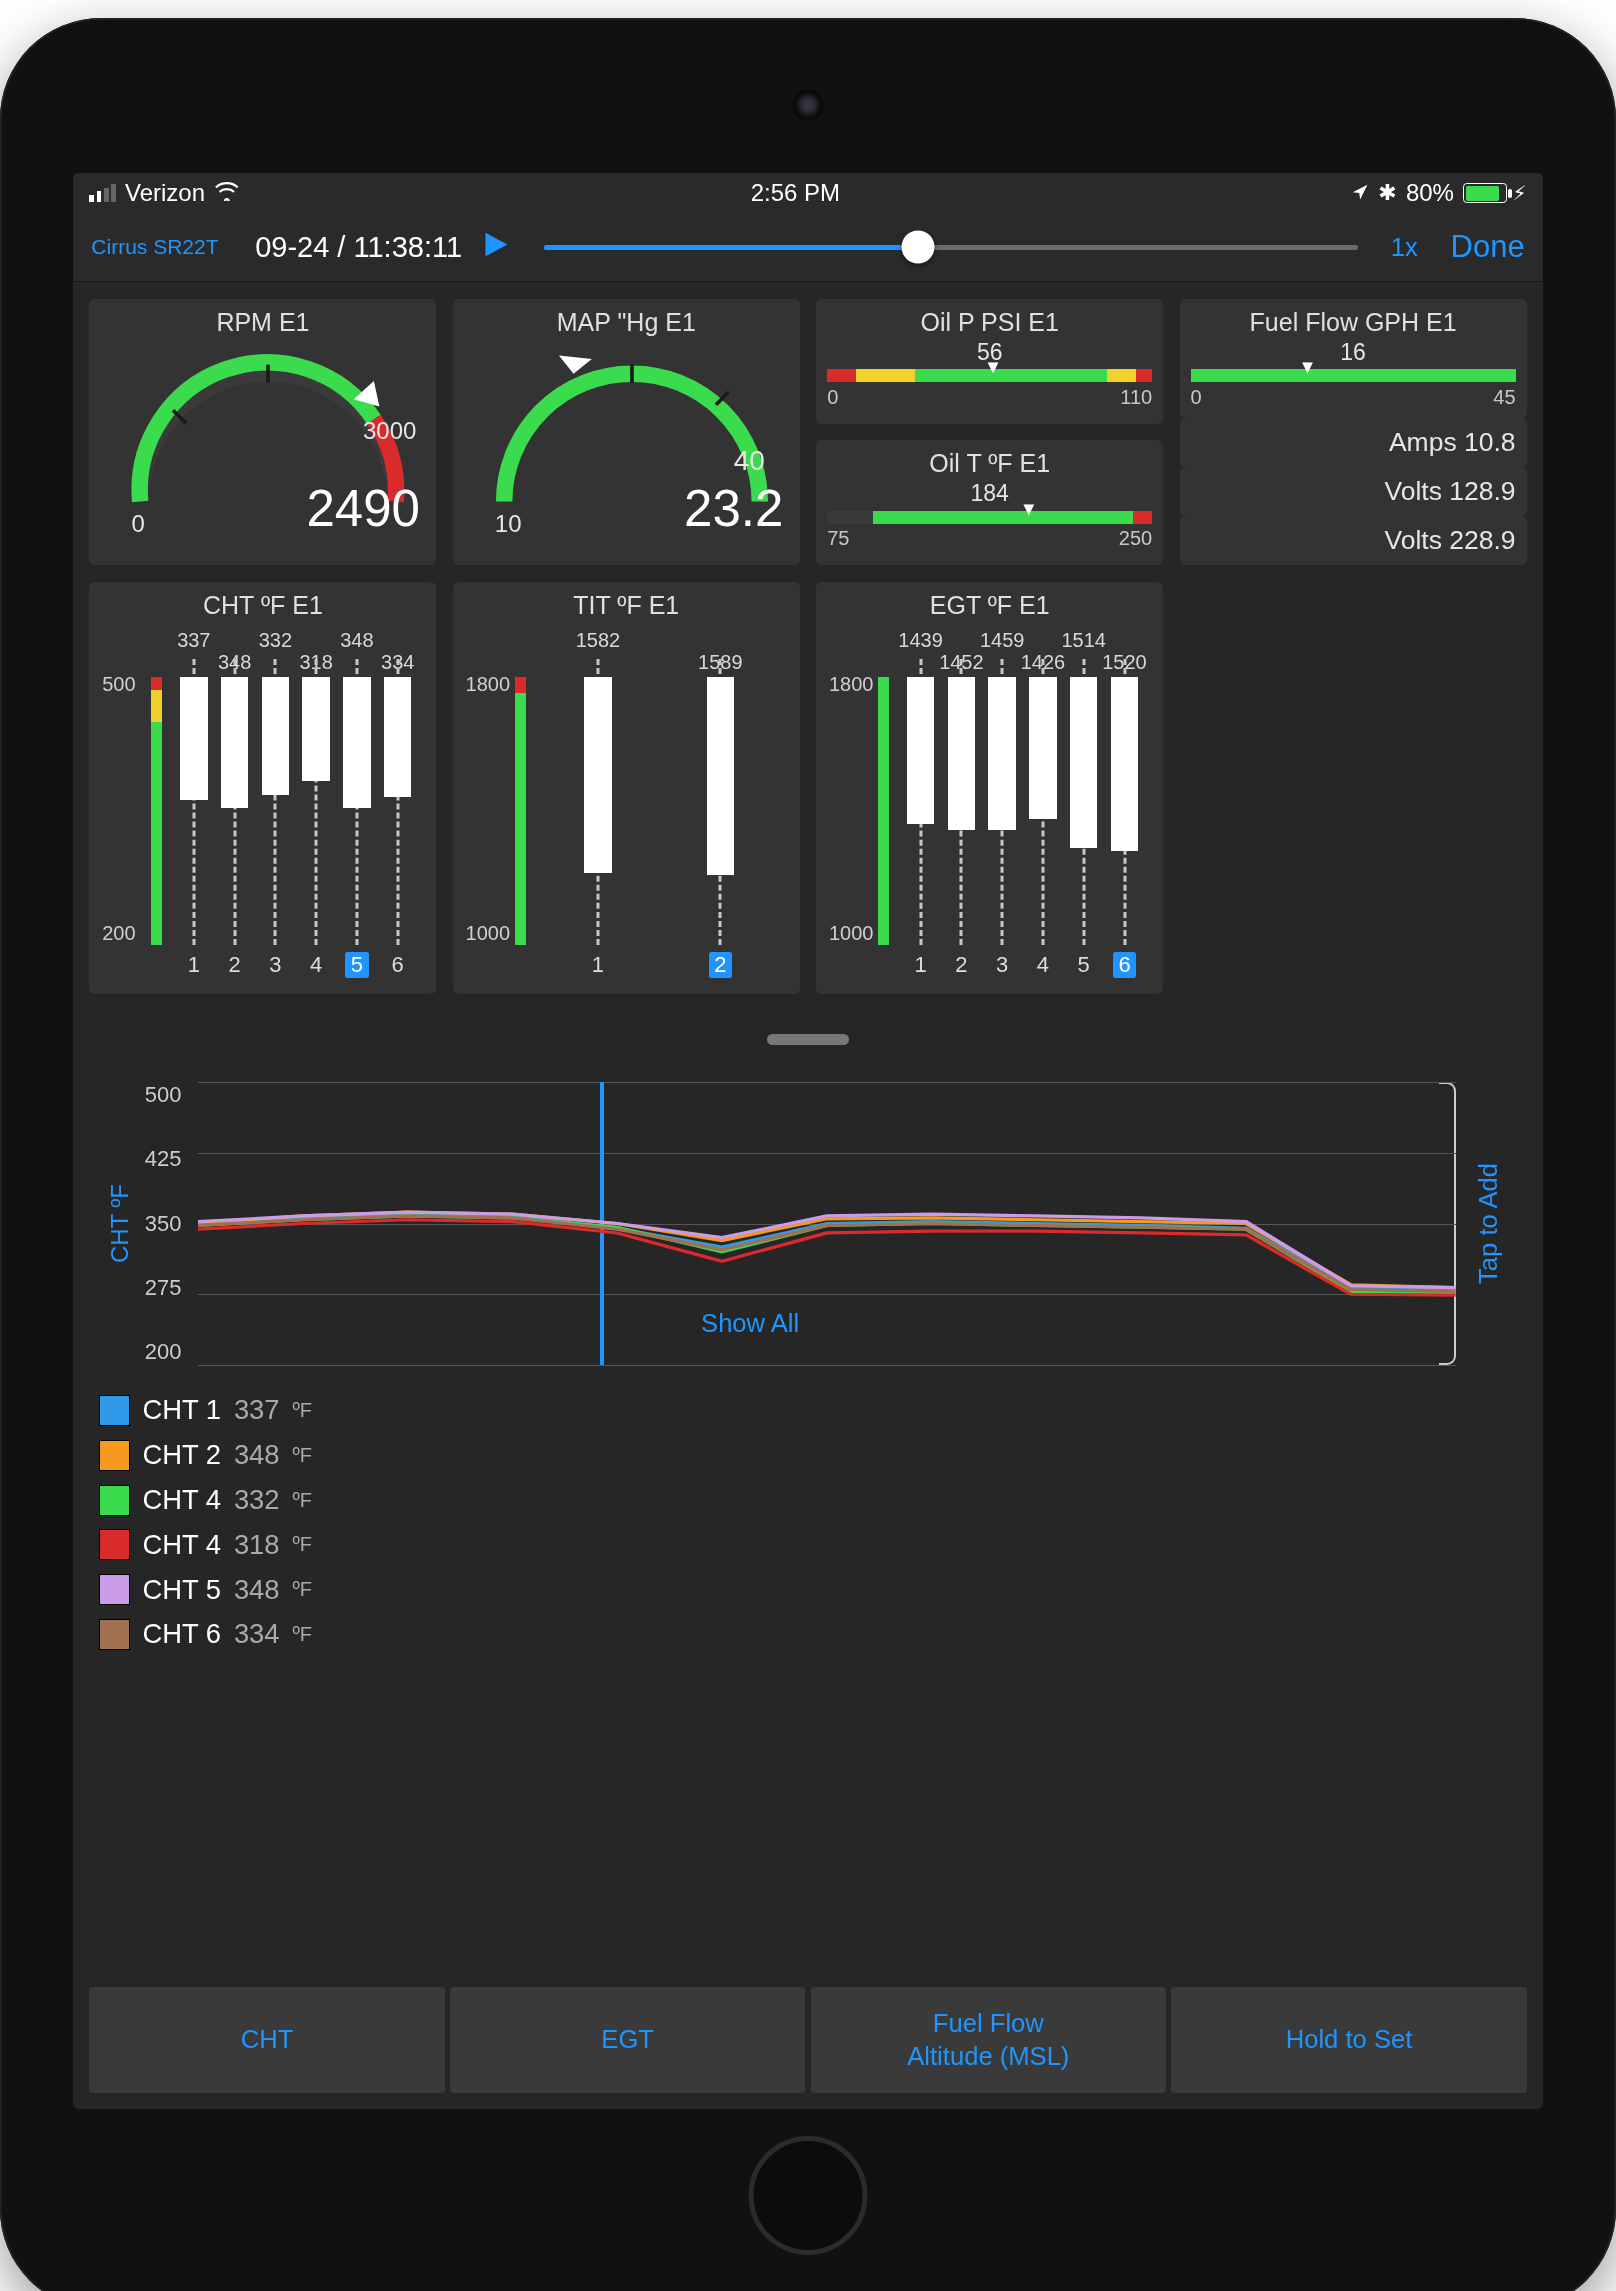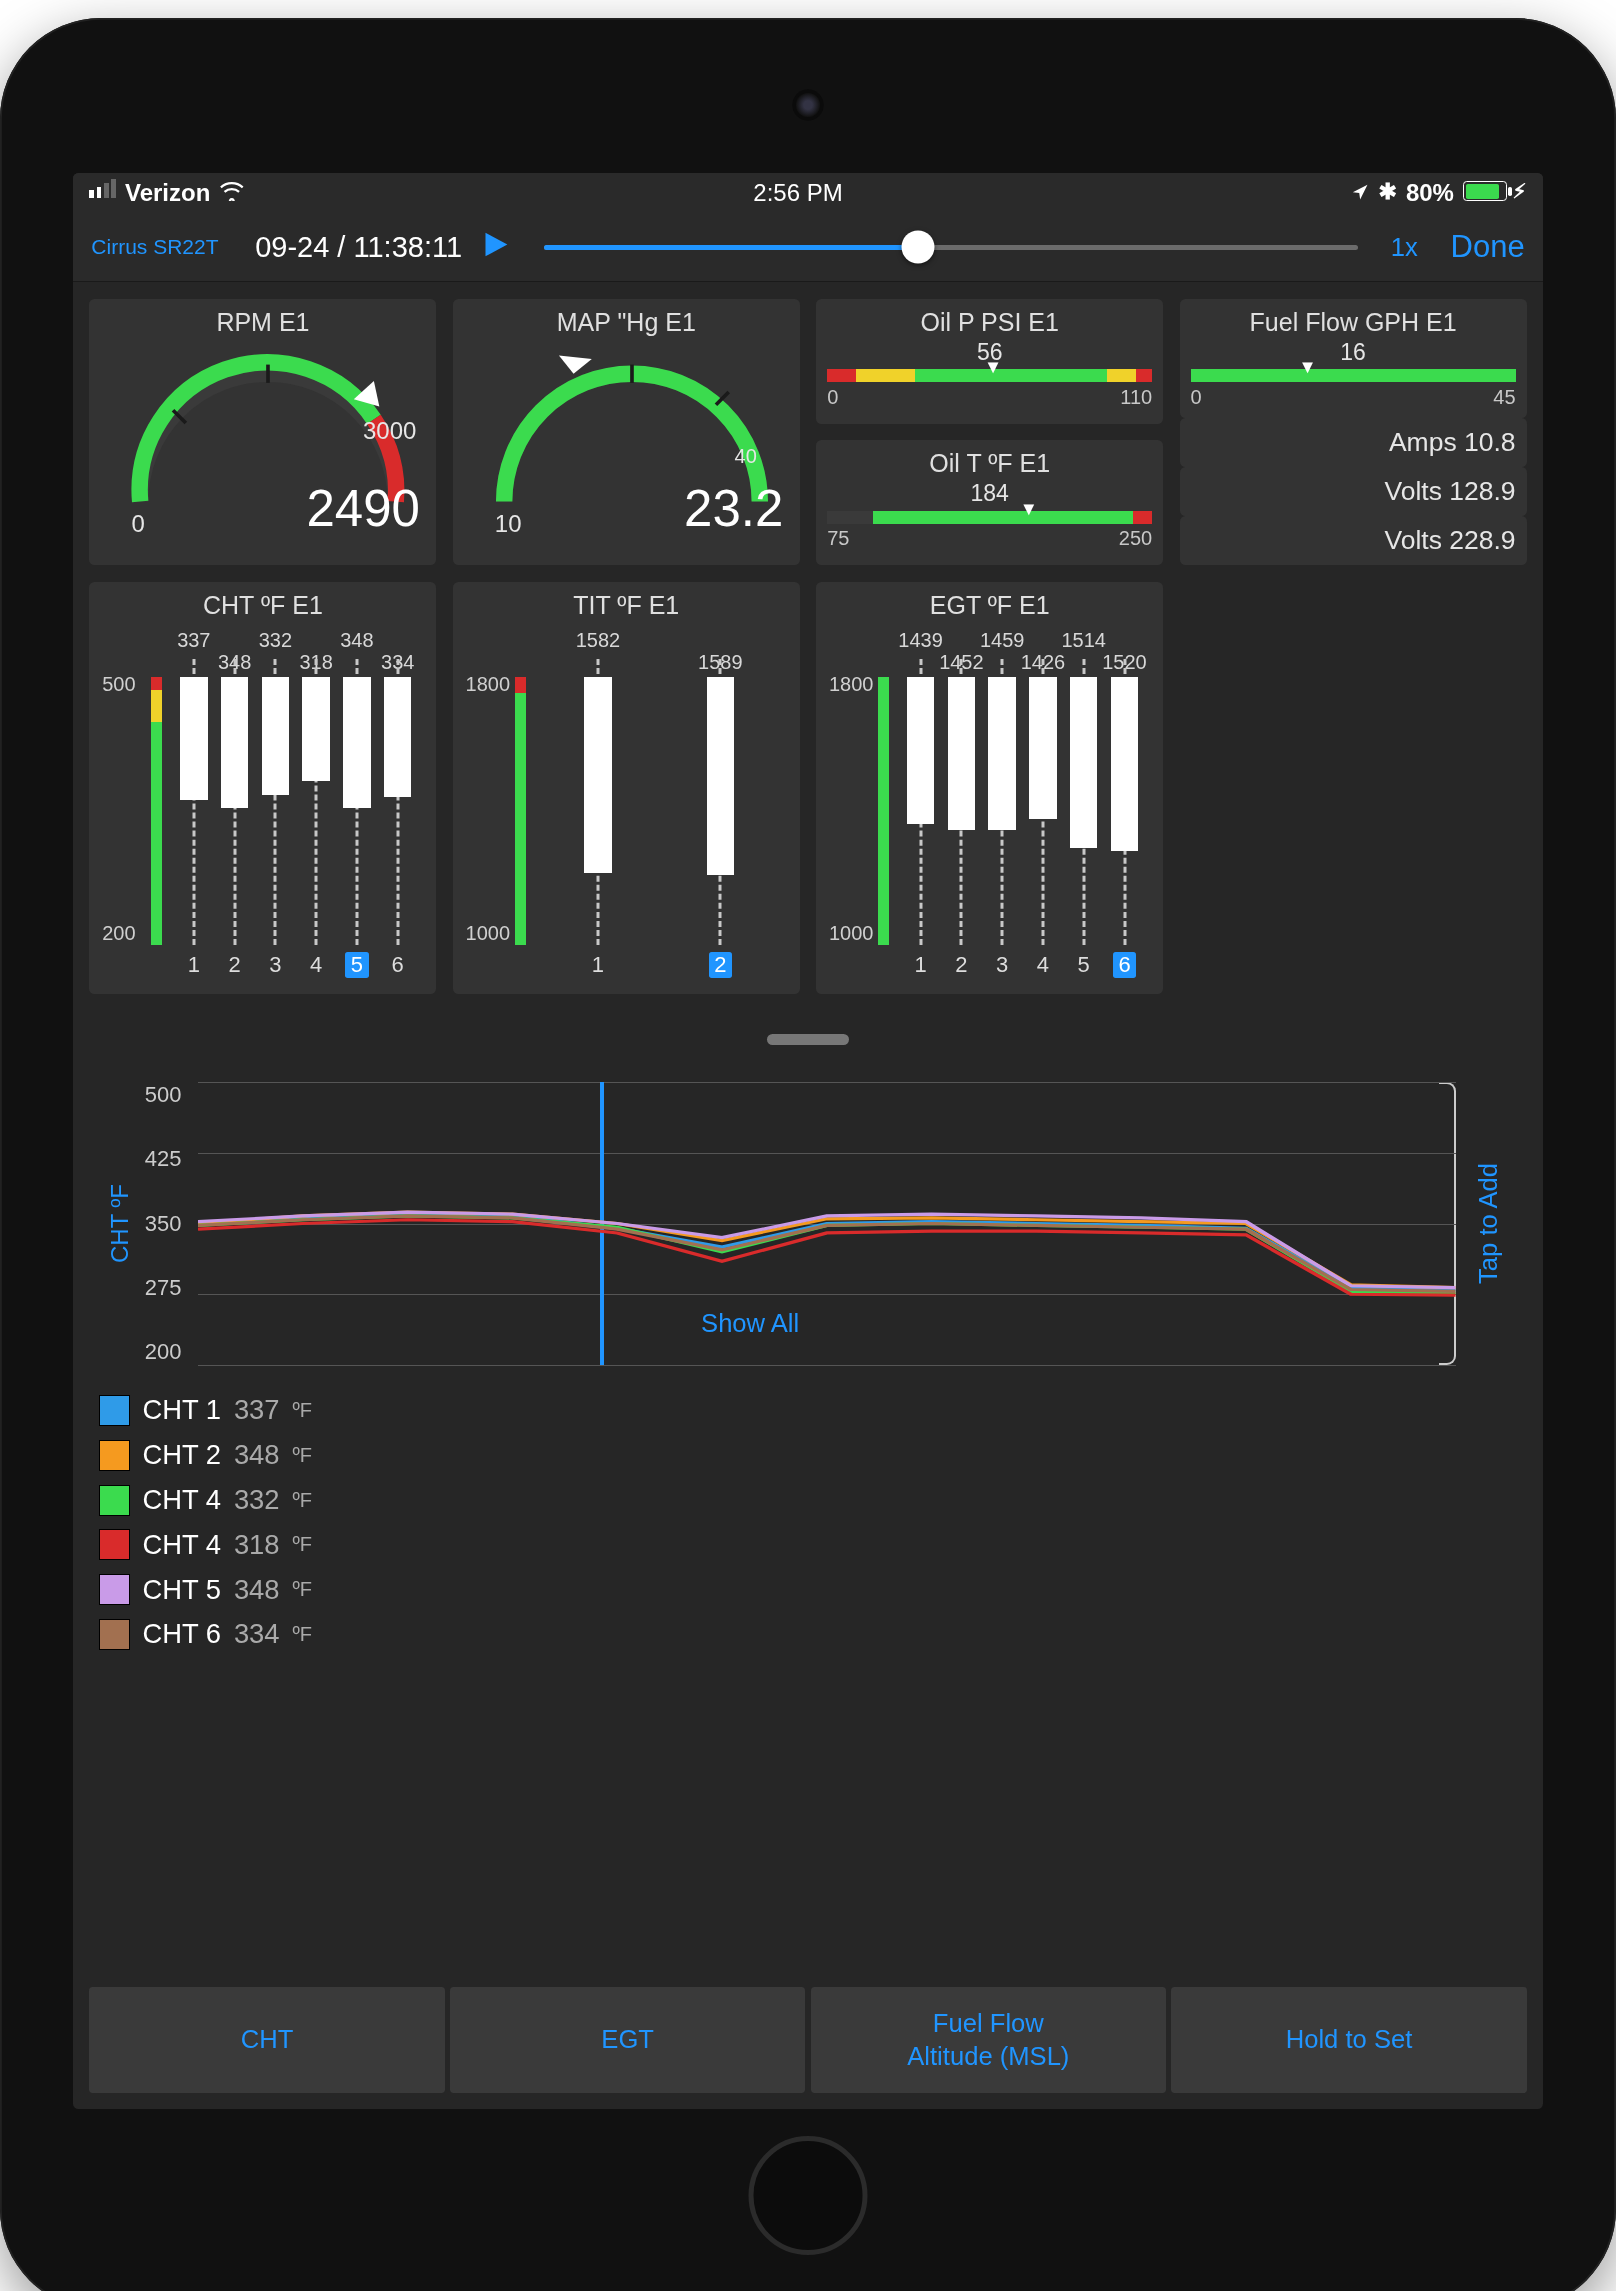--- a/index.html
+++ b/index.html
@@ -26,21 +26,21 @@
     width: 100%; height: 100%;
     background: #262626;
     border-radius: 5.5px;
     overflow: hidden;
     color: #e6e6e6;
     font-size: 25.6px;
     position: relative;
   }
   
   .status-bar { height: 40px; display: flex; justify-content: space-between; align-items: center; padding: 0 16.4px; font-size: 24px; color: #fff; background: #2a2a2a; }
-  .status-left, .status-right { display: flex; align-items: flex-start; gap: 9.1px; font-weight: bold; }
+  .status-left, .status-right { display: flex; align-items: center; gap: 9.1px; }
   .sig-bars { display: inline-flex; gap: 2.7px; align-items:flex-end; }
   .sig-bars span { width: 4.6px; background: #fff; display:inline-block; }
   .battery { display:inline-flex; align-items:center; gap: 5.5px;}
   .batt-shell { width: 44px; height: 20px; border: 1.8px solid #fff; border-radius: 3.7px; position: relative; }
   .batt-shell::after { content:""; position:absolute; right:-5.5px; top:4.6px; width:3.7px; height:9.1px; background:#fff; border-radius:1.8px;}
   .batt-fill { position:absolute; left:1.8px; top:1.8px; bottom:1.8px; width: 78%; background:#3bdb4e; border-radius:1.8px;}
   
   .nav-bar { height: 69px; display:flex; align-items:center; gap: 18.3px; padding: 0 18.3px; background: #2a2a2a; border-bottom: 0.9px solid #1a1a1a; }
   .nav-title { color:#2095ff; font-size: 21px; }
   .timestamp { color:#fff; font-size: 29px; margin-left: 18.3px;}
@@ -53,21 +53,21 @@
   .done { color:#2095ff; font-size:31px; font-weight: 500; margin-left: 14.6px;}
   
   .panels { padding: 16.4px; }
   .row1 { display:grid; grid-template-columns: 347px 347px 347px 347px; gap: 16.4px;}
   .panel { background:#333; border-radius:5.5px; padding: 9.1px 11px; }
   .panel-title { text-align:center; color:#e0e0e0; font-size: 25px;}
   .gauge-area { position:relative; height: 201px;}
   .gauge-val { position:absolute; right: 5.5px; bottom: 0; font-size: 51px; font-weight:300; color:#fff;}
   .gauge-min { position:absolute; left: 31px; bottom: 0; font-size: 24px;}
   .gauge-max-rpm { position:absolute; right: 9.1px; top: 80px; font-size: 24px;}
-  .gauge-max-map { position:absolute; right: 32px; top: 108px; font-size: 20px;}
+  .gauge-max-map { position:absolute; right: 24px; top: 108px; font-size: 28px;}
   
   .stack { display:grid; grid-template-rows: auto auto; gap: 16.4px;}
   .hbar-val { text-align:center; font-size: 23px; margin: 1.8px 0 3.7px 0;}
   .hbar { height: 12.8px; position: relative; }
   .hseg { position:absolute; top:0; bottom:0;}
   .hptr { position:absolute; top:-12.8px; color:#fff; font-size: 18.3px; transform: translateX(-50%);}
   .hscale { display:flex; justify-content:space-between; font-size:20px; color:#c8c8c8; margin-top:3.7px;}
   
   .kv-stack { display:flex; flex-direction:column; gap: 0;}
   .kv { display:flex; justify-content:flex-end; font-size:26.5px; color:#e6e6e6;}

